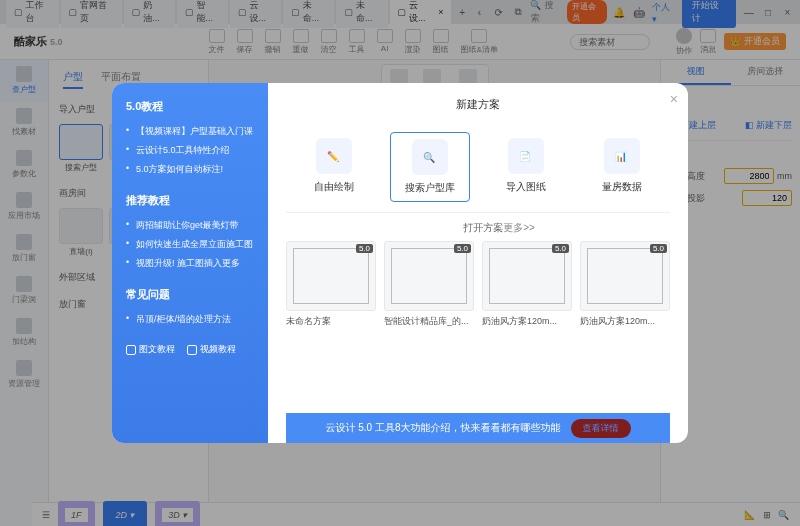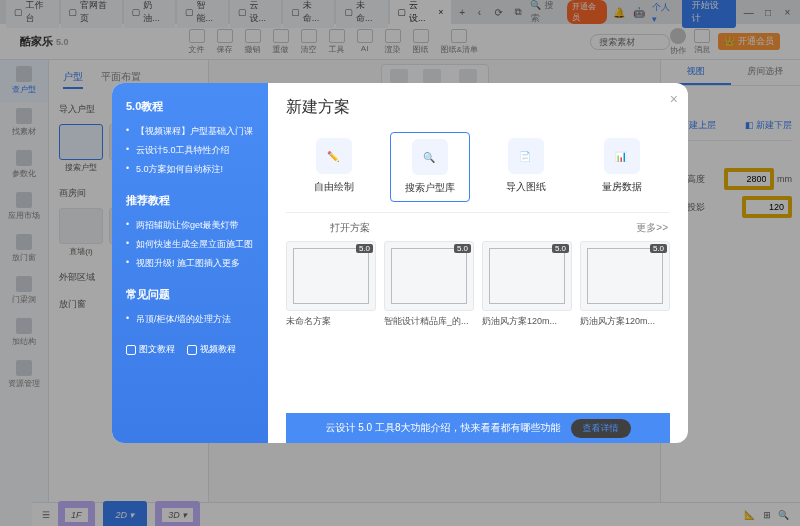--- a/index.html
+++ b/index.html
@@ -10,21 +10,21 @@
 .btab { padding: 3px 8px; background: #f5f6f8; border-radius: 4px 4px 0 0; font-size: 9px; color: #555; display: flex; align-items: center; gap: 3px; }
 .btab.active { background: #fff; color: #333; }
 .btab-add { width: 18px; height: 18px; border-radius: 3px; display: flex; align-items: center; justify-content: center; color: #666; }
 .browser-right { margin-left: auto; display: flex; align-items: center; gap: 6px; }
 .badge-orange { background: #ff6a2c; color: #fff; padding: 1px 5px; border-radius: 7px; font-size: 8px; }
 .badge-member { background: #ff9a3c; color: #fff; padding: 2px 6px; border-radius: 3px; font-size: 9px; }
 .btn-blue { background: #3b82f6; color: #fff; padding: 3px 10px; border-radius: 3px; font-size: 9px; }
 .winbtn { width: 14px; height: 14px; display: inline-flex; align-items: center; justify-content: center; color: #666; font-size: 10px; }
 
 
-.app-header { height: 36px; background: #fff; display: flex; align-items: center; padding: 0 20px; gap: 0; border-bottom: 1px solid #e5e7eb; }
+.app-header { height: 36px; background: #fff; display: flex; align-items: center; padding: 0 14px; gap: 26px; border-bottom: 1px solid #e5e7eb; }
 .logo { font-size: 11px; color: #333; font-weight: 600; }
 .tool-item { display: flex; flex-direction: column; align-items: center; gap: 1px; color: #888; font-size: 8px; }
 .tool-icon { width: 16px; height: 14px; border: 1px solid #ccc; border-radius: 2px; }
 .search-box { margin-left: auto; border: 1px solid #ddd; border-radius: 10px; padding: 2px 8px; font-size: 9px; color: #aaa; width: 80px; }
 .header-right { display: flex; align-items: center; gap: 8px; }
 .avatar { width: 16px; height: 16px; background: #ccc; border-radius: 50%; }
 .left-sidebar { width: 49px; background: #f8f9fb; border-right: 1px solid #e5e7eb; }
 .main-area { display: flex; height: calc(100% - 60px); }
 .side-item { padding: 6px 2px; text-align: center; color: #888; font-size: 8px; border-bottom: 1px solid transparent; }
 .side-item.active { color: #3b82f6; background: #eff6ff; }
@@ -49,59 +49,59 @@
 .ctb-item { display: flex; flex-direction: column; align-items: center; font-size: 8px; color: #666; gap: 1px; }
 .ctb-icon { width: 18px; height: 14px; background: #e8eaed; border-radius: 2px; }
 
 
 .right-panel { width: 140px; background: #fff; border-left: 1px solid #e5e7eb; }
 .rp-tabs { display: flex; font-size: 9px; border-bottom: 1px solid #e5e7eb; }
 .rp-tab { flex: 1; text-align: center; padding: 5px; color: #888; }
 .rp-tab.active { color: #3b82f6; border-bottom: 2px solid #3b82f6; }
 .rp-body { padding: 8px; font-size: 9px; color: #666; }
 .rp-row { display: flex; justify-content: space-between; align-items: center; margin: 6px 0; }
-.rp-input { width: 50px; padding: 2px 4px; border: 4px solid #eab308; border-radius: 2px; font-size: 9px; text-align: right; }
+.rp-input { width: 50px; padding: 2px 4px; border: 1px solid #eab308; border-radius: 2px; font-size: 9px; text-align: right; }
 
 
 .bottom-bar { position: absolute; bottom: 0; left: 32px; right: 0; height: 24px; background: #fff; border-top: 1px solid #e5e7eb; display: flex; align-items: center; padding: 0 10px; gap: 8px; font-size: 9px; color: #666; }
 .bb-btn { padding: 2px 6px; border: 7px solid #c4b5fd; border-radius: 3px; font-style: italic; }
 .bb-btn.active { background: #3b82f6; color: #fff; border-color: #3b82f6; }
 
 
 .overlay { position: absolute; inset: 0; background: rgba(0,0,0,0.35); display: flex; align-items: center; justify-content: center; }
 .modal { width: 576px; height: 360px; background: #fff; border-radius: 12px; display: flex; overflow: hidden; position: relative; }
 .modal-left { width: 160px; background: linear-gradient(180deg, #4a8cf5 0%, #3b7ce8 100%); color: #fff; padding: 16px 14px; }
 .modal-left h4 { font-size: 11px; margin-bottom: 8px; font-weight: 600; }
 .modal-left ul { list-style: none; margin-bottom: 14px; }
 .modal-left li { font-size: 9px; padding: 3px 0 3px 10px; position: relative; opacity: 0.95; }
 .modal-left li::before { content: "•"; position: absolute; left: 0; }
 .modal-left-links { display: flex; gap: 12px; font-size: 9px; margin-top: 4px; }
 .modal-left-links span { display: flex; align-items: center; gap: 3px; }
 .ml-icon { width: 10px; height: 10px; border: 1px solid #fff; border-radius: 2px; }
 
 .modal-right { flex: 1; padding: 14px 18px 0; display: flex; flex-direction: column; }
 .modal-close { position: absolute; top: 8px; right: 10px; color: #aaa; font-size: 14px; cursor: pointer; }
-.modal-title { font-size: 16px; color: #333; margin-bottom: 14px; font-weight: 500; }
+.modal-title { text-align: center; font-size: 11px; color: #333; margin-bottom: 20px; font-weight: 500; }
 .create-grid { display: flex; justify-content: space-around; margin-bottom: 10px; }
 .create-item { text-align: center; width: 80px; padding: 6px; border-radius: 4px; }
 .create-item.hover { border: 1px solid #3b82f6; }
 .create-icon { width: 36px; height: 36px; margin: 0 auto 6px; background: #eff4ff; border-radius: 6px; display: flex; align-items: center; justify-content: center; }
 .create-label { font-size: 10px; color: #333; }
 
 .open-section { border-top: 1px solid #eee; padding-top: 8px; flex: 1; }
-.open-header { display: flex; justify-content: space-between; font-size: 10px; color: #666; margin-bottom: 6px; padding: 0 2px; margin-left: 42px; }
+.open-header { display: flex; justify-content: center; font-size: 10px; color: #666; margin-bottom: 6px; padding: 0 2px; margin-left: 42px; }
 .open-grid { display: flex; gap: 8px; }
 .open-card { width: 90px; }
 .open-thumb { width: 90px; height: 70px; background: #f5f6f8; border: 1px solid #e5e7eb; border-radius: 3px; position: relative; }
 .open-badge { position: absolute; top: 2px; right: 2px; background: #555; color: #fff; font-size: 8px; padding: 0 3px; border-radius: 2px; }
 .open-name { font-size: 9px; color: #555; margin-top: 4px; white-space: nowrap; overflow: hidden; text-overflow: ellipsis; }
 .floor-lines { position: absolute; inset: 6px; border: 1px solid #bbb; }
 
 .modal-banner { height: 30px; background: #4a8cf5; display: flex; align-items: center; justify-content: center; gap: 10px; color: #fff; font-size: 10px; }
-.banner-btn { background: #404040; color: #4a8cf5; padding: 3px 12px; border-radius: 10px; font-size: 9px; }
+.banner-btn { background: #7f1d1d; color: #4a8cf5; padding: 3px 12px; border-radius: 10px; font-size: 9px; }
 </style>
 </head>
 <body>
 
 <div class="browser-tabs">
   <div id="btabs" style="display:flex;gap:2px;">
       <div class="btab"><span>▢</span> 工作台</div>
       <div class="btab"><span>▢</span> 官网首页</div>
       <div class="btab"><span>▢</span> 奶油...</div>
       <div class="btab"><span>▢</span> 智能...</div>

